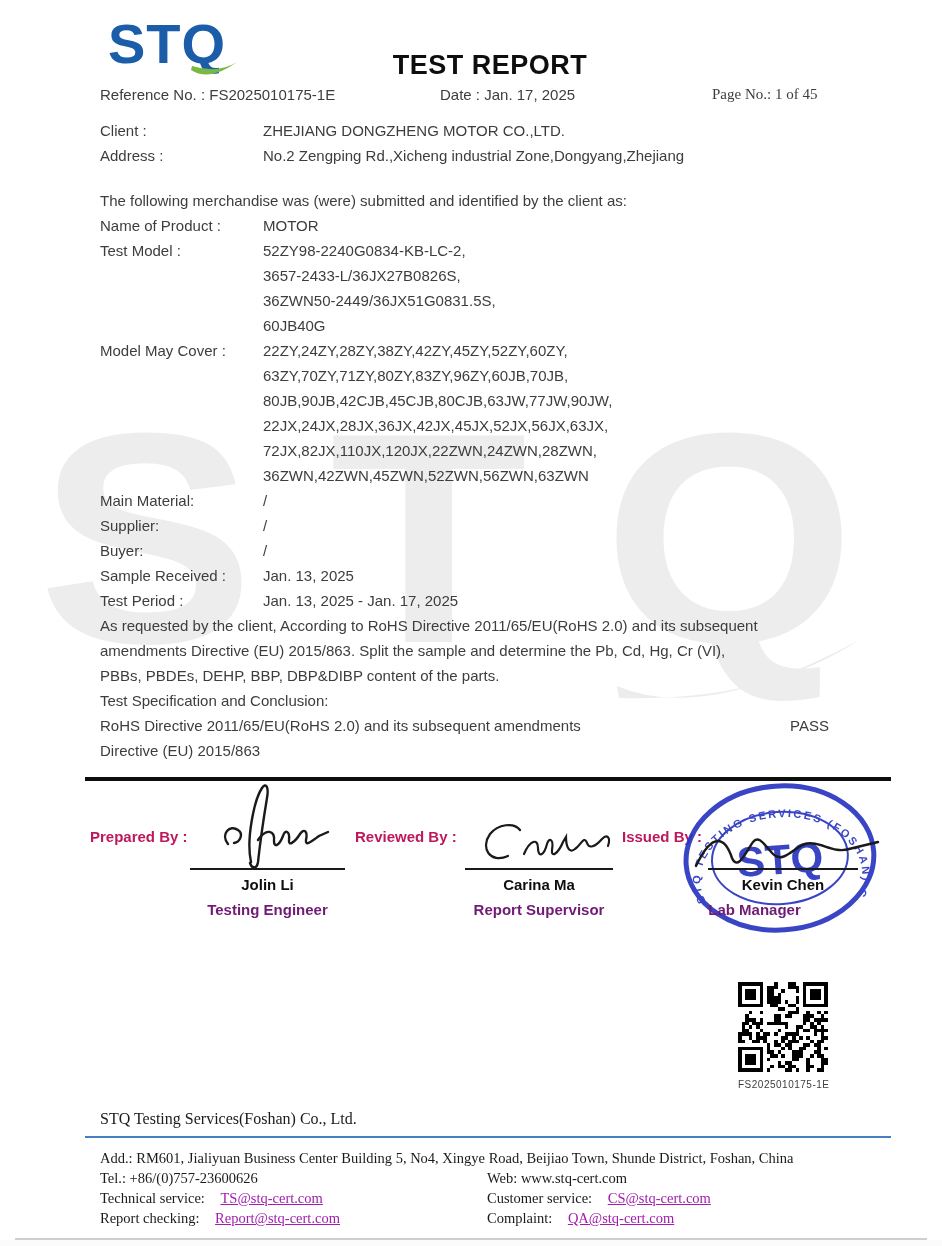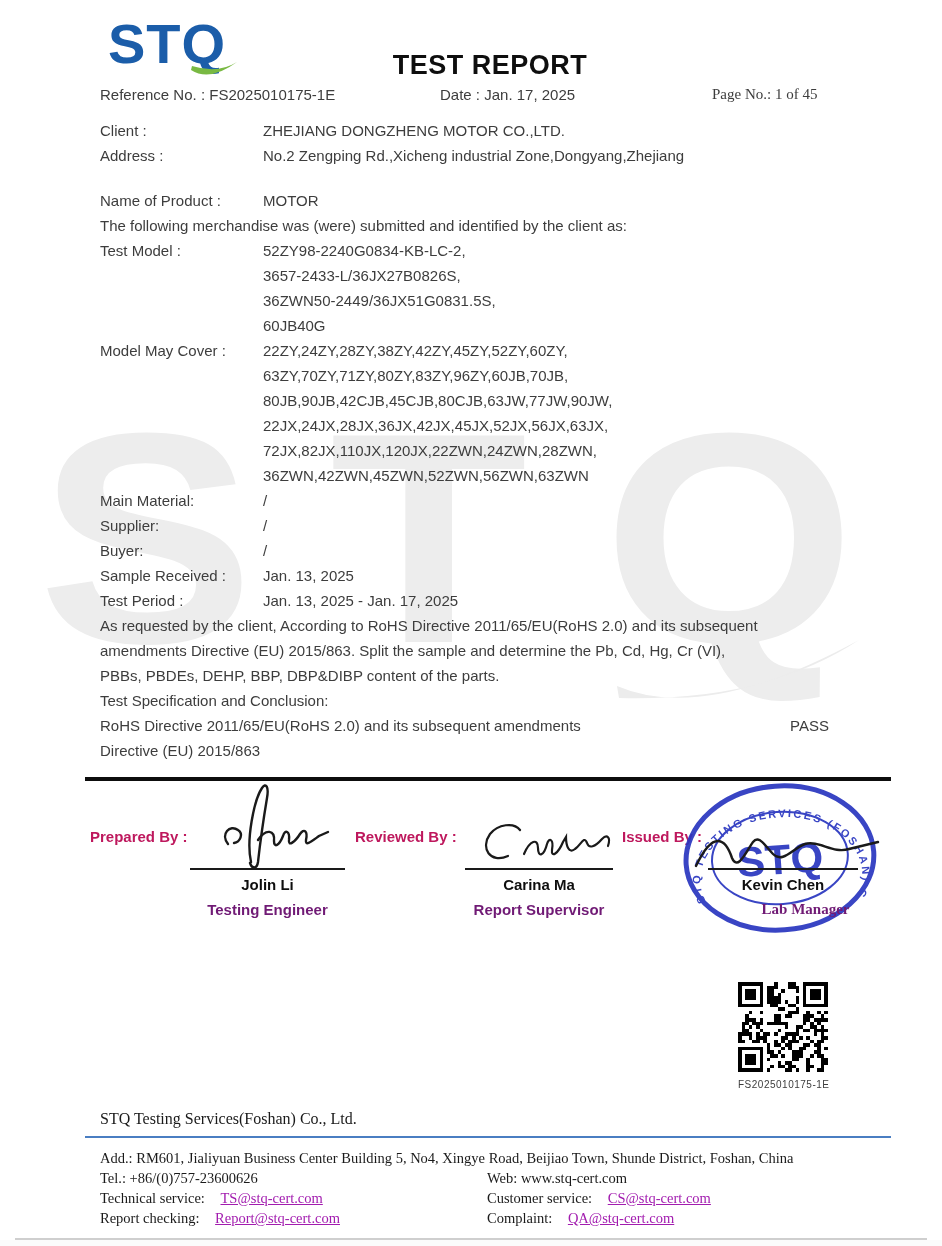--- a/index.html
+++ b/index.html
@@ -100,26 +100,26 @@
         <span class="val">ZHEJIANG DONGZHENG MOTOR CO.,LTD.</span>
       </div>
       <div class="row">
         <span class="lbl">Address :</span>
         <span class="val">No.2 Zengping Rd.,Xicheng industrial Zone,Dongyang,Zhejiang</span>
       </div>
 
       <div class="gap"></div>
 
       <div class="row">
+        <span>The following merchandise was (were) submitted and identified by the client as:</span>
+      </div>
+
+      <div class="row">
         <span class="lbl">Name of Product :</span>
         <span class="val">MOTOR</span>
-      </div>
-
-      <div class="row">
-        <span>The following merchandise was (were) submitted and identified by the client as:</span>
       </div>
 
       <div class="row">
         <span class="lbl">Test Model :</span>
         <span class="val-lines">
           <div>52ZY98-2240G0834-KB-LC-2,</div>
           <div>3657-2433-L/36JX27B0826S,</div>
           <div>36ZWN50-2449/36JX51G0831.5S,</div>
           <div>60JB40G</div>
         </span>
@@ -201,21 +201,21 @@
     <span class="sig-line" style="left:190px; top:868px; width:155px;"></span>
     <span class="sig-line" style="left:465px; top:868px; width:148px;"></span>
     <span class="sig-line over-stamp" style="left:708px; top:868px; width:150px; position:absolute;"></span>
 
     <span class="sig-name" style="left:190px; top:876px; width:155px;">Jolin Li</span>
     <span class="sig-name" style="left:465px; top:876px; width:148px;">Carina Ma</span>
     <span class="sig-name over-stamp" style="left:708px; top:876px; width:150px; position:absolute;text-align:center;">Kevin Chen</span>
 
     <span class="sig-title" style="left:165px; top:901px; width:205px;">Testing Engineer</span>
     <span class="sig-title" style="left:440px; top:901px; width:198px;">Report Supervisor</span>
-    <span class="sig-title over-stamp" style="left:723px; top:901px; width:165px; position:absolute;font-family:Liberation Serif, serif;">Lab Manager</span>
+    <span class="sig-title over-stamp" style="left:672px; top:901px; width:165px; position:absolute;">Lab Manager</span>
 
     <svg class="stamp" width="200" height="158" viewBox="0 0 200 158">
       <ellipse cx="100" cy="78" rx="94" ry="72" fill="none" stroke="#2936c0" stroke-width="5"></ellipse>
       <ellipse cx="100" cy="78" rx="68" ry="46" fill="none" stroke="#2936c0" stroke-width="2"></ellipse>
       <path id="stamp-ring-path" d="M 24,118 A 81,60 0 1 1 176,118" fill="none"></path>
       <text font-family="Liberation Sans, sans-serif" font-size="11" font-weight="bold" fill="#2936c0" letter-spacing="2.2">
         <textPath href="#stamp-ring-path" startOffset="2">STQ TESTING SERVICES (FOSHAN) CO., LTD.</textPath>
       </text>
       <text x="100" y="94" text-anchor="middle" font-family="Liberation Sans, sans-serif" font-size="42" font-weight="bold" fill="#2936c0">STQ</text>
     </svg>

